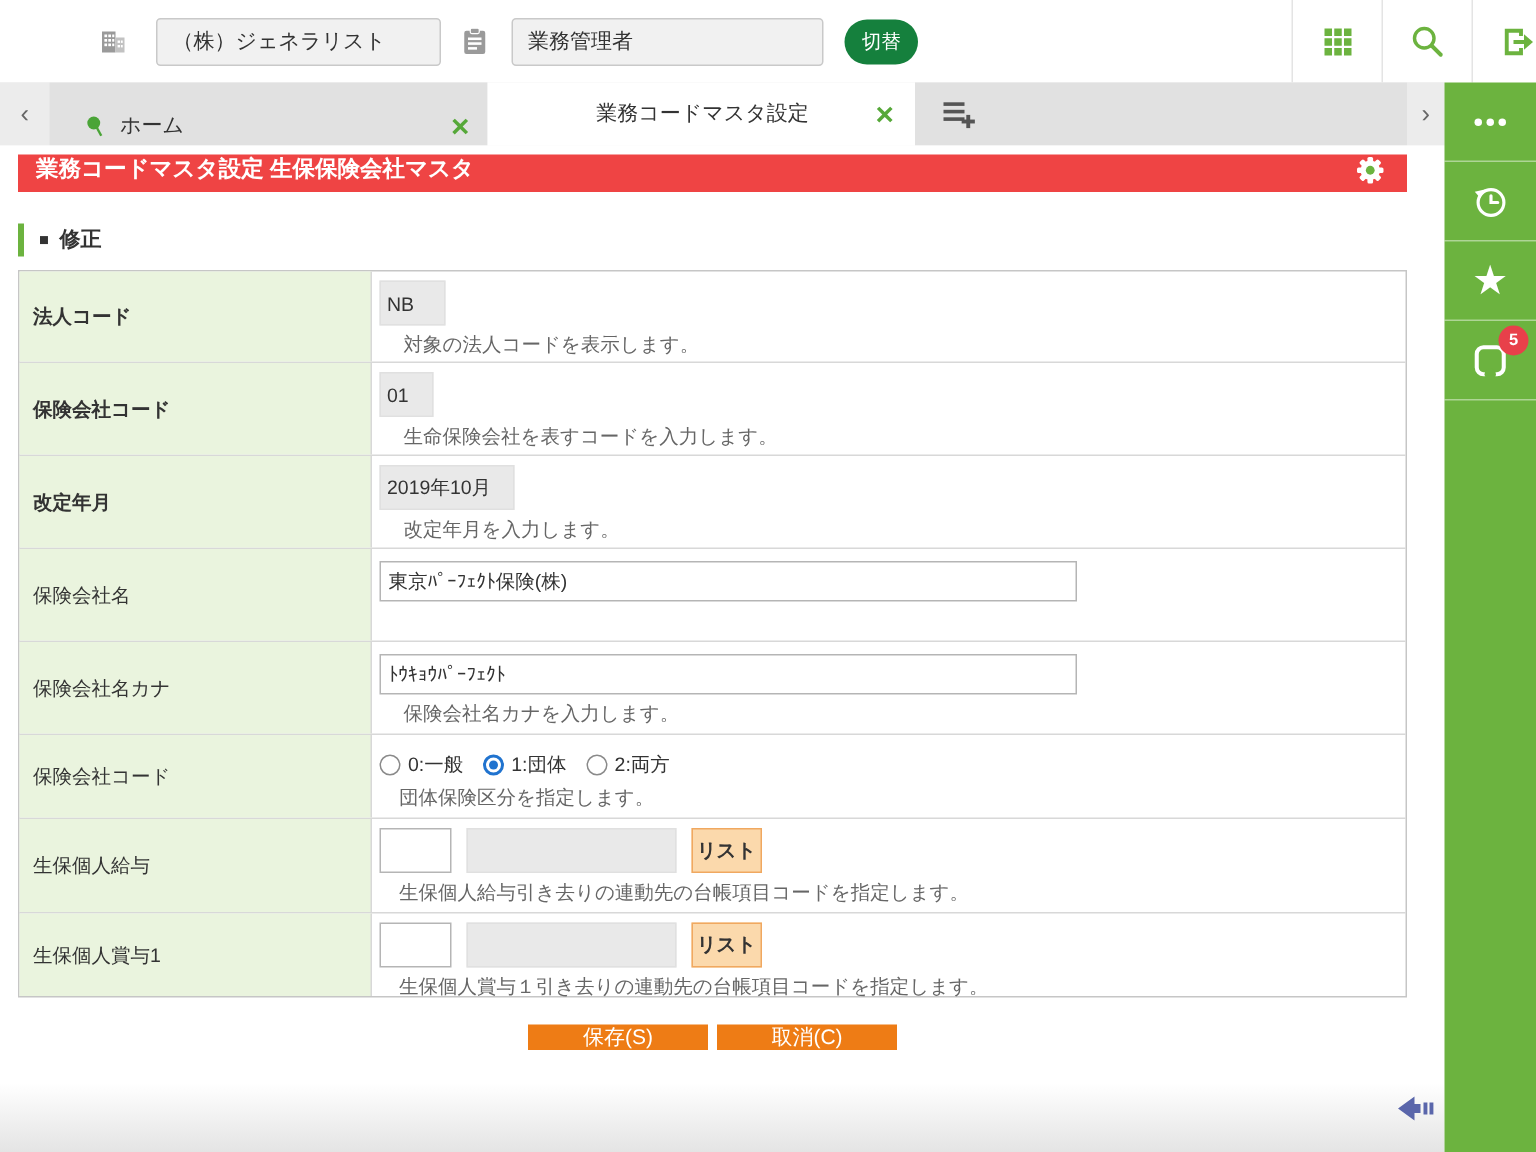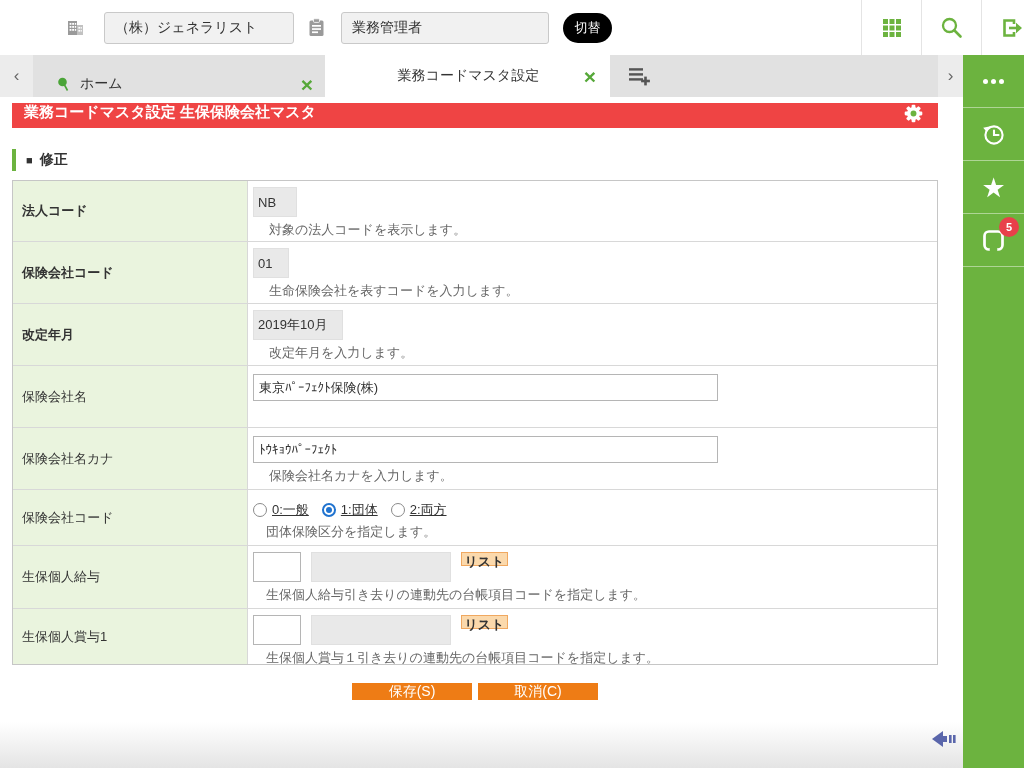--- a/index.html
+++ b/index.html
@@ -8,21 +8,21 @@
   .stage { position:relative; width:1024px; height:768px; background:#fff; }
 
   
   .header { position:absolute; left:18px; top:0; width:1024px; height:55px; background:#fff; display:flex; align-items:center; }
   .hdr-icon { width:20px; height:20px; flex:none; }
   .hdr-field { height:32px; background:#f1f1f1; border:1px solid #c9c9c9; border-radius:3px;
     font-size:14px; color:#333; padding:0 10px; font-family:inherit; }
   .company-field { width:190px; margin-left:18px; }
   .role-field { width:208px; margin-left:16px; }
   .switch-btn { margin-left:14px; width:49px; height:30px; border:none; border-radius:15px;
-    background:#000000; color:#fff; font-size:13px; cursor:pointer; font-family:inherit; }
+    background:#15803d; color:#fff; font-size:13px; cursor:pointer; font-family:inherit; }
   .hdr-right { margin-left:auto; display:flex; height:55px; }
   .hdr-cell { width:60px; height:55px; display:flex; align-items:center; justify-content:center;
     border-left:1px solid #e4e4e4; cursor:pointer; background:#fff; }
   .hdr-cell.logout-cell { width:61px; }
 
   
   .tabstrip { position:absolute; left:0; top:55px; width:963px; height:42px; background:#ececec; display:flex; }
   .tab-nav { width:33px; height:42px; display:flex; align-items:center; justify-content:center;
     color:#666; font-size:17px; cursor:pointer; background:#ececec; }
   .tab { height:42px; display:flex; align-items:center; font-size:14px; color:#333; cursor:pointer; }
@@ -57,27 +57,27 @@
     display:flex; align-items:center; padding-left:9px; font-size:13px; color:#333; }
   .fcell-label.bold { font-weight:bold; }
   .fcell-value { flex:1; padding:6px 8px 4px 5px; }
   .inp { font-family:inherit; font-size:13px; color:#333; }
   .inp-gray { background:#e9e9e9; border:1px solid #e0e0e0; height:30px; padding:2px 4px; }
   .inp-white { background:#fff; border:1px solid #b5b5b5; height:27px; padding:2px 5px; }
   .w-code1 { width:44px; } .w-code2 { width:36px; } .w-date { width:90px; }
   .w-name { width:465px; margin-top:2px; }
   .w-small { width:48px; height:30px; } .w-mid { width:140px; margin-left:6px; }
   .desc { font-size:13px; color:#666; padding-left:16px; margin-top:4px; }
-  .radio-line { display:flex; align-items:center; gap:4px; padding-top:5px; font-size:13px; color:#333;text-decoration:underline; }
+  .radio-line { display:flex; align-items:center; gap:4px; padding-top:5px; font-size:13px; color:#333; }
   .radio { width:14px; height:14px; border:1px solid #8a8a8a; border-radius:50%; background:#fff;
     display:inline-block; flex:none; cursor:pointer; }
   .radio.checked { border:2px solid #2073cf; position:relative; }
   .radio.checked::after { content:""; position:absolute; inset:2px; border-radius:50%; background:#2073cf; }
   .radio-opt { display:flex; align-items:center; gap:5px; margin-right:9px; cursor:pointer; }
-  .list-btn { margin-left:5px; height:14px; width:47px; background:#fbd9ac; border:1px solid #f0a860;
+  .list-btn { margin-left:5px; height:30px; width:47px; background:#fbd9ac; border:1px solid #f0a860;
     font-size:13px; font-weight:bold; color:#333; cursor:pointer; font-family:inherit; vertical-align:top; }
 
   .actions { position:absolute; left:12px; top:586px; width:926px; display:flex; justify-content:center; gap:6px; }
   .action-btn { width:120px; height:17px; background:#ee7c15; color:#fff; border:none;
     font-size:14px; cursor:pointer; font-family:inherit; }
 
   .collapse-arrow { position:absolute; left:930px; top:632px; cursor:pointer; z-index:5; }
 
   
   .sidebar { position:absolute; left:963px; top:55px; width:61px; height:713px; background:#6cb33f; }

